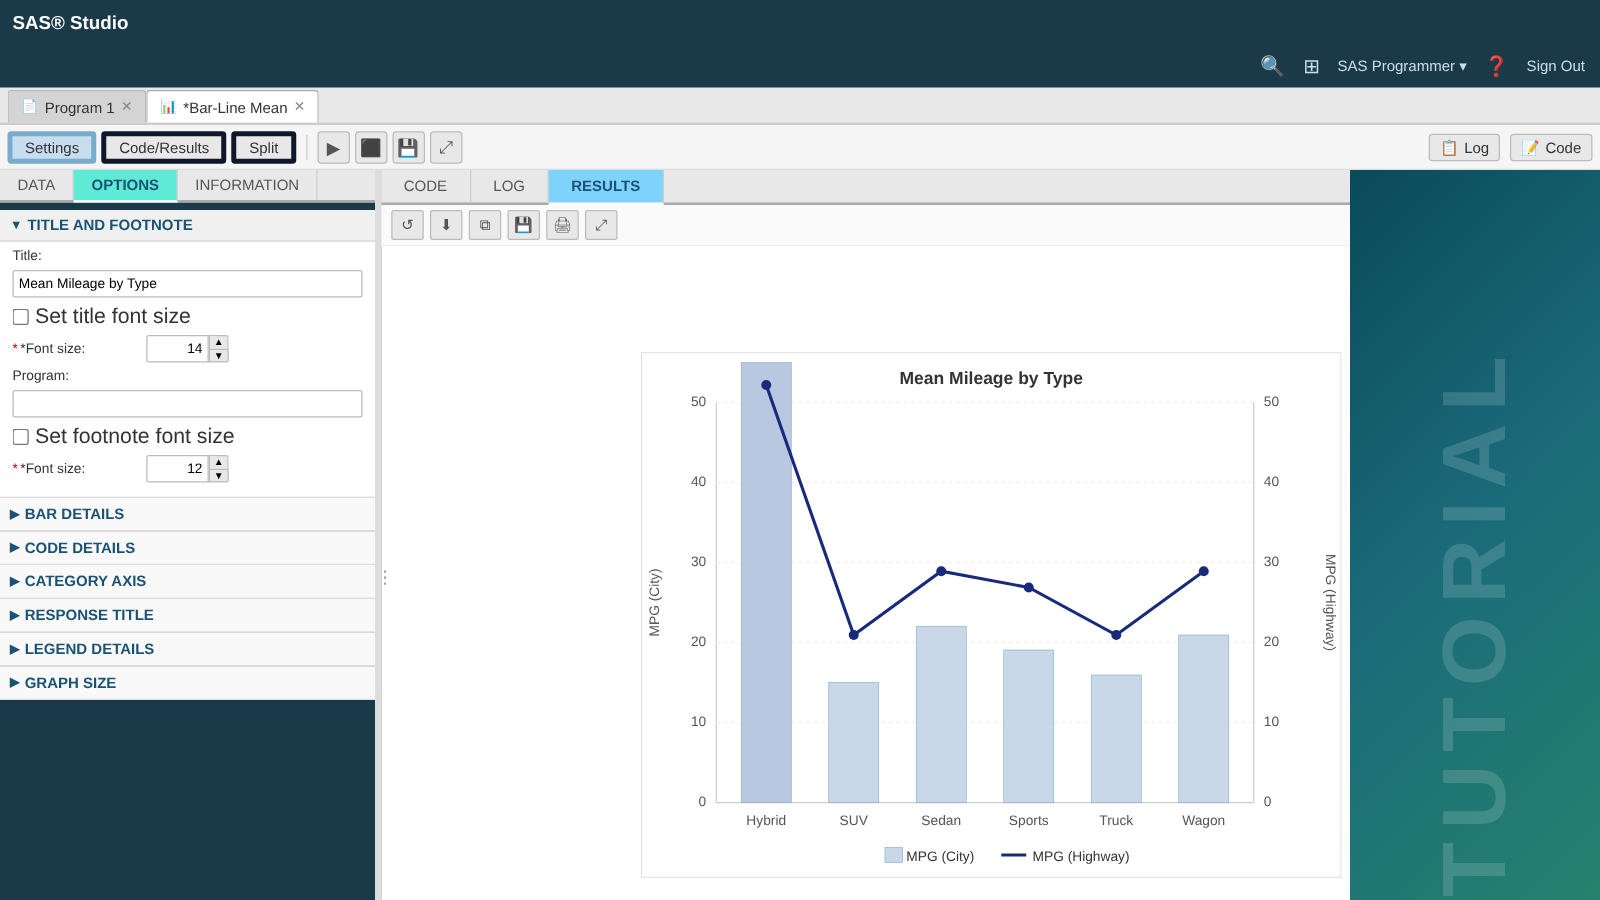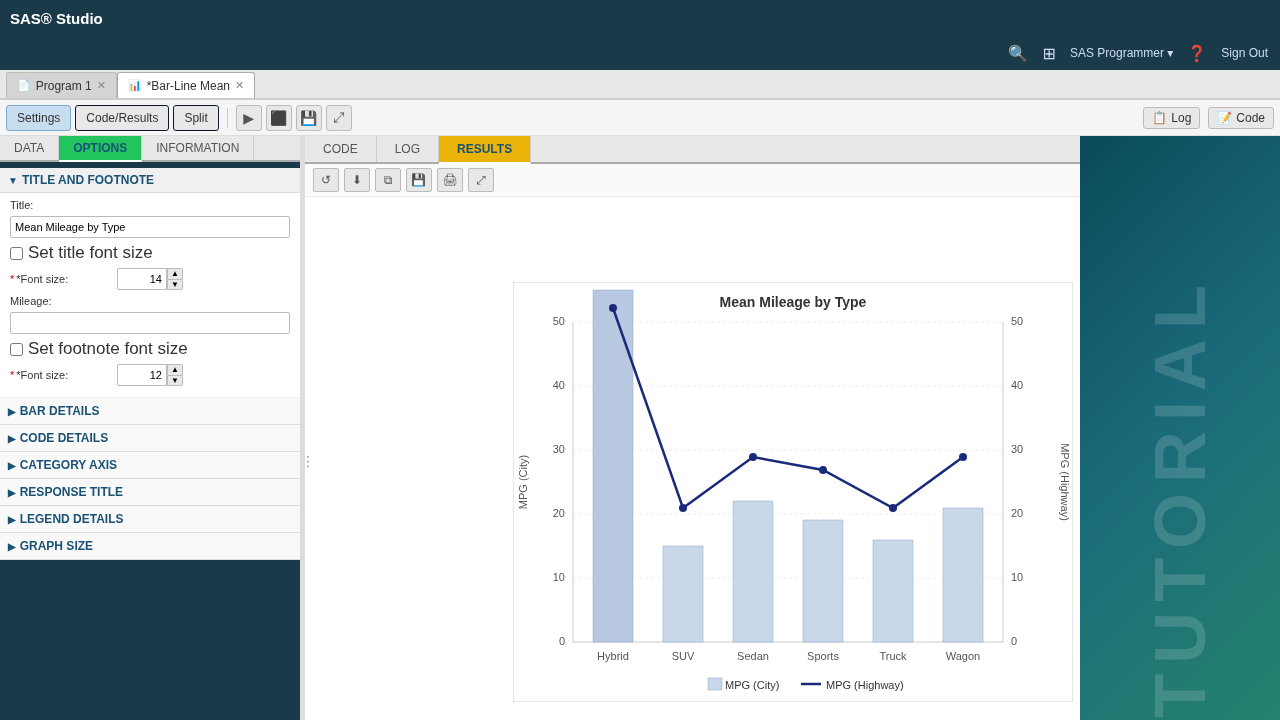--- a/index.html
+++ b/index.html
@@ -42,21 +42,21 @@
       display: flex;
       align-items: center;
       padding: 0 6px;
       gap: 4px;
       border-bottom: 1px solid #ddd;
     }
     .toolbar-btn {
       height: 26px;
       padding: 0 10px;
       background: #e8e8e8;
-      border: 1px solid #0f172a;
+      border: 4px solid #0f172a;
       border-radius: 3px;
       cursor: pointer;
       font-size: 12px;
       color: #333;
     }
     .toolbar-btn.active {
       background: #c8ddf0;
       border-color: #7aabcc;
     }
     .toolbar-sep { width: 1px; height: 20px; background: #ccc; margin: 0 4px; }
@@ -87,21 +87,21 @@
       border-bottom: 2px solid #aaa;
     }
     .subtab {
       padding: 5px 14px;
       font-size: 12px;
       cursor: pointer;
       color: #555;
       border-right: 1px solid #ccc;
     }
     .subtab.active {
-      background: #22c55e;
+      background: #5eead4;
       font-weight: bold;
       color: #1a5276;
       border-bottom: 2px solid #fff;
       margin-bottom: -2px;
     }
 
     
     #settings-content {
       overflow-y: auto;
       flex: 1;
@@ -174,21 +174,21 @@
       border-bottom: 2px solid #aaa;
     }
     .result-tab {
       padding: 6px 18px;
       font-size: 12px;
       cursor: pointer;
       color: #555;
       border-right: 1px solid #ccc;
     }
     .result-tab.active {
-      background: #eab308;
+      background: #7dd3fc;
       font-weight: bold;
       color: #1a5276;
       border-bottom: 2px solid #fff;
       margin-bottom: -2px;
     }
 
     
     #chart-toolbar {
       display: flex;
       align-items: center;
@@ -368,21 +368,21 @@
           <label class="form-label required">*Font size:</label>
           <div class="spinner-wrap">
             <input class="spinner-input" type="text" value="14" style="">
             <div class="spinner-btns">
               <button class="spinner-btn">▲</button>
               <button class="spinner-btn">▼</button>
             </div>
           </div>
         </div>
         <div class="form-row">
-          <label class="form-label">Mileage:</label>
+          <label class="form-label">Program:</label>
         </div>
         <div class="form-row">
           <input class="form-input" style="width: 100%;" type="text">
         </div>
         <div class="checkbox-row">
           <input type="checkbox" id="cbFootFont" style="">
           <label for="cbFootFont">Set footnote font size</label>
         </div>
         <div class="form-row">
           <label class="form-label required">*Font size:</label>

